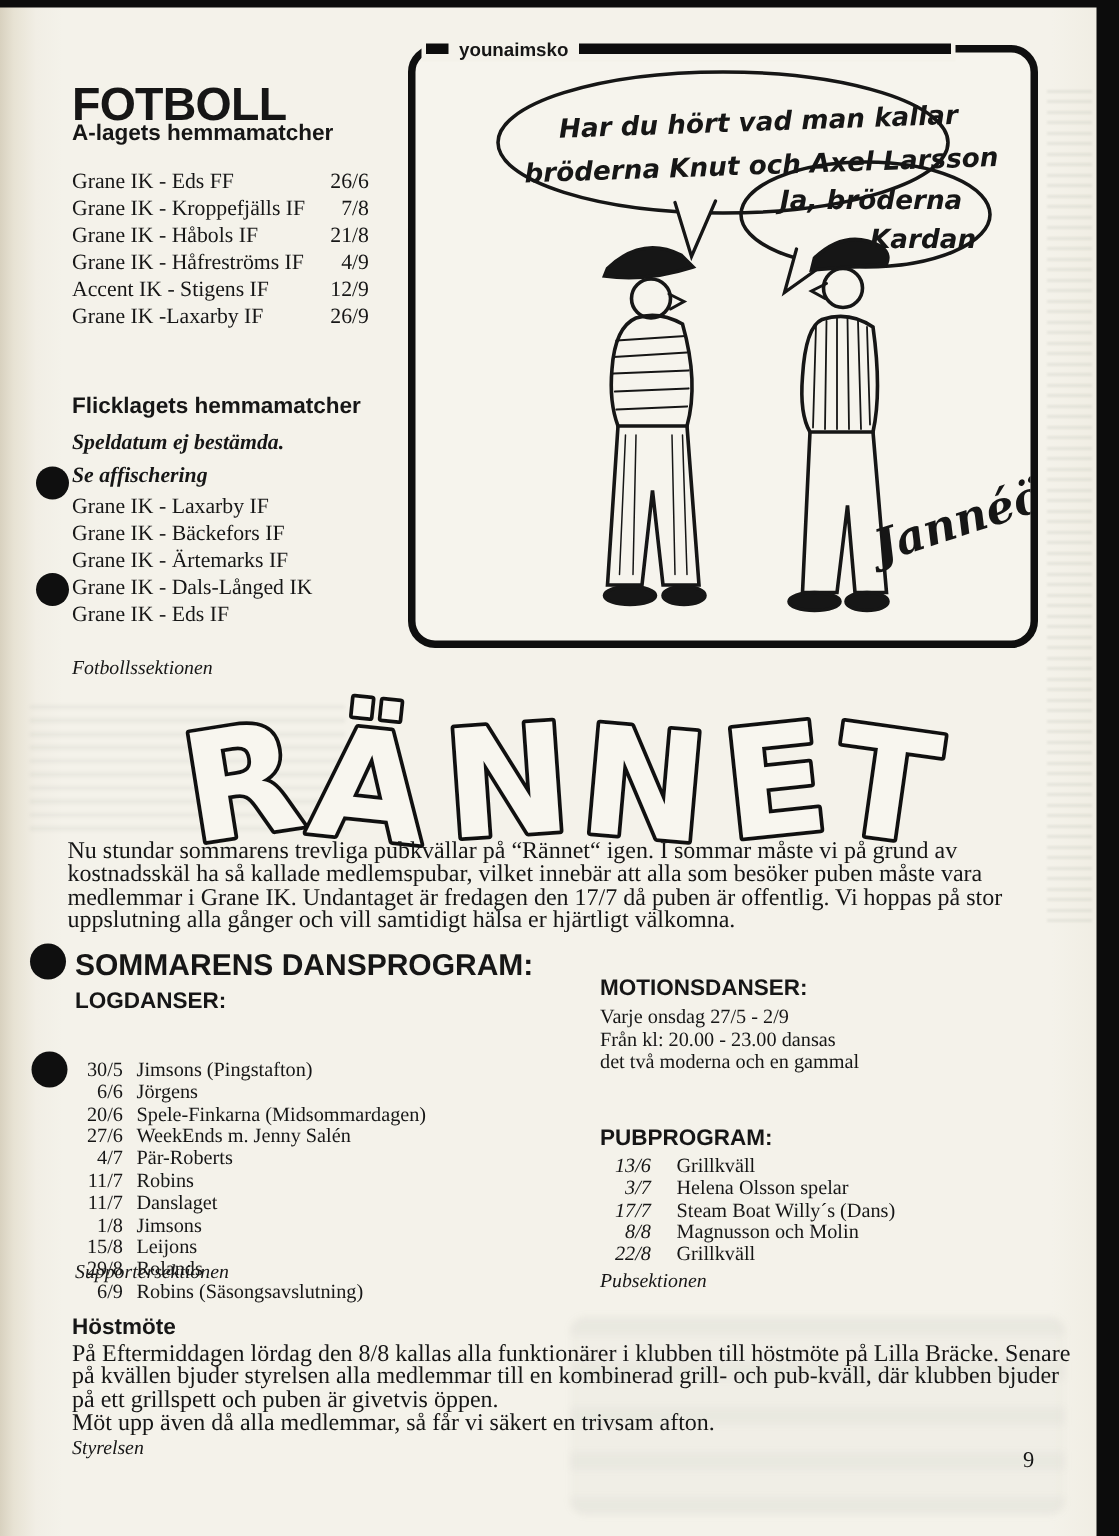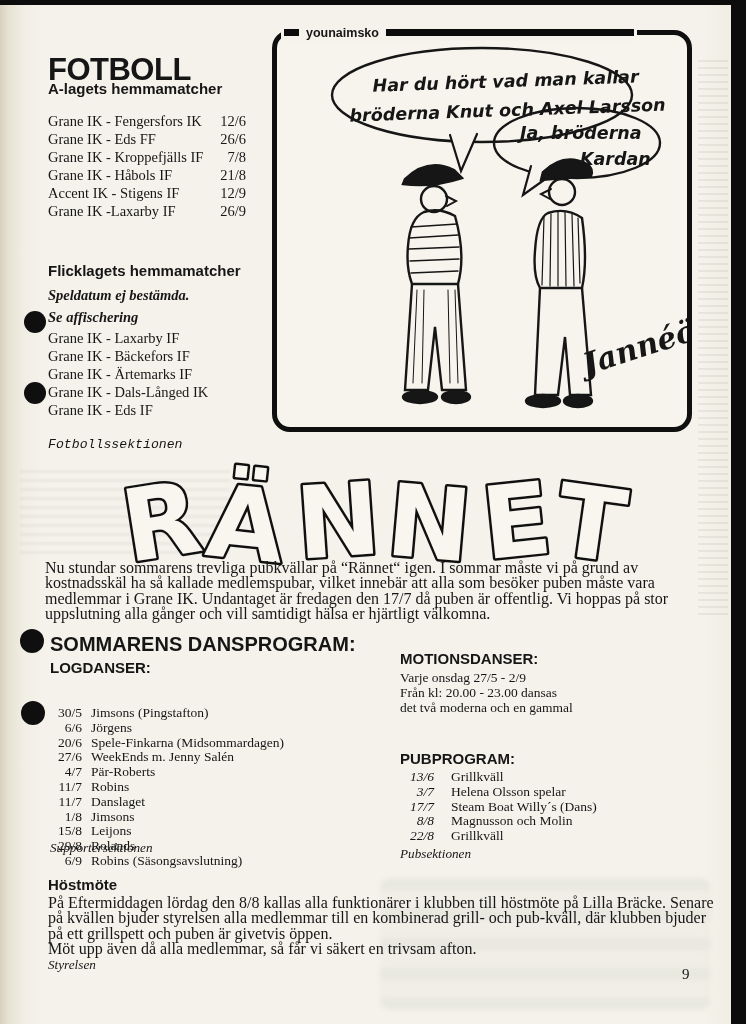--- a/index.html
+++ b/index.html
@@ -53,40 +53,40 @@
   <div class="dot" style="left:24px;top:311px;width:22px;height:22px;"></div>
   <div class="dot" style="left:24px;top:382px;width:22px;height:22px;"></div>
   <div class="dot" style="left:20px;top:629px;width:24px;height:24px;"></div>
   <div class="dot" style="left:21px;top:701px;width:24px;height:24px;"></div>
 
   <div class="abs title" style="left:48px;top:24px;margin-top:28px;">FOTBOLL</div>
   <div class="abs h-sec" style="left:48px;top:80px;">A-lagets hemmamatcher</div>
 
   <div class="abs matchlist" style="left:48px;top:112px;">
 
-      <div class="row">
-        <span>Grane IK - Fengersfors IK</span>
-        <span>12/6</span>
-      </div>
 
       <div class="row">
         <span>Grane IK - Eds FF</span>
         <span>26/6</span>
       </div>
 
       <div class="row">
         <span>Grane IK - Kroppefjälls IF</span>
         <span>7/8</span>
       </div>
 
       <div class="row">
         <span>Grane IK - Håbols IF</span>
         <span>21/8</span>
       </div>
 
+      <div class="row">
+        <span>Grane IK - Håfreströms IF</span>
+        <span>4/9</span>
+      </div>
 
       <div class="row">
         <span>Accent IK - Stigens IF</span>
         <span>12/9</span>
       </div>
 
       <div class="row">
         <span>Grane IK -Laxarby IF</span>
         <span>26/9</span>
       </div>
@@ -102,21 +102,21 @@
 
       <div>Grane IK - Bäckefors IF</div>
 
       <div>Grane IK - Ärtemarks IF</div>
 
       <div>Grane IK - Dals-Långed IK</div>
 
       <div>Grane IK - Eds IF</div>
     </div>
 
-  <div class="abs small-it" style="left:48px;top:437px;font-family:Liberation Mono, monospace;">Fotbollssektionen</div>
+  <div class="abs small-it" style="left:48px;top:437px;">Fotbollssektionen</div>
 
   <div class="panel">
     <div class="panel-label">
       <div class="bar" style="width:15px;"></div>
       <span class="txt">younaimsko</span>
       <div class="bar" style="width:248px;"></div>
     </div>
     <svg width="410" height="392" viewBox="0 0 410 392">
       <g fill="none" stroke="#161616" stroke-width="2.4" stroke-linecap="round">
 

